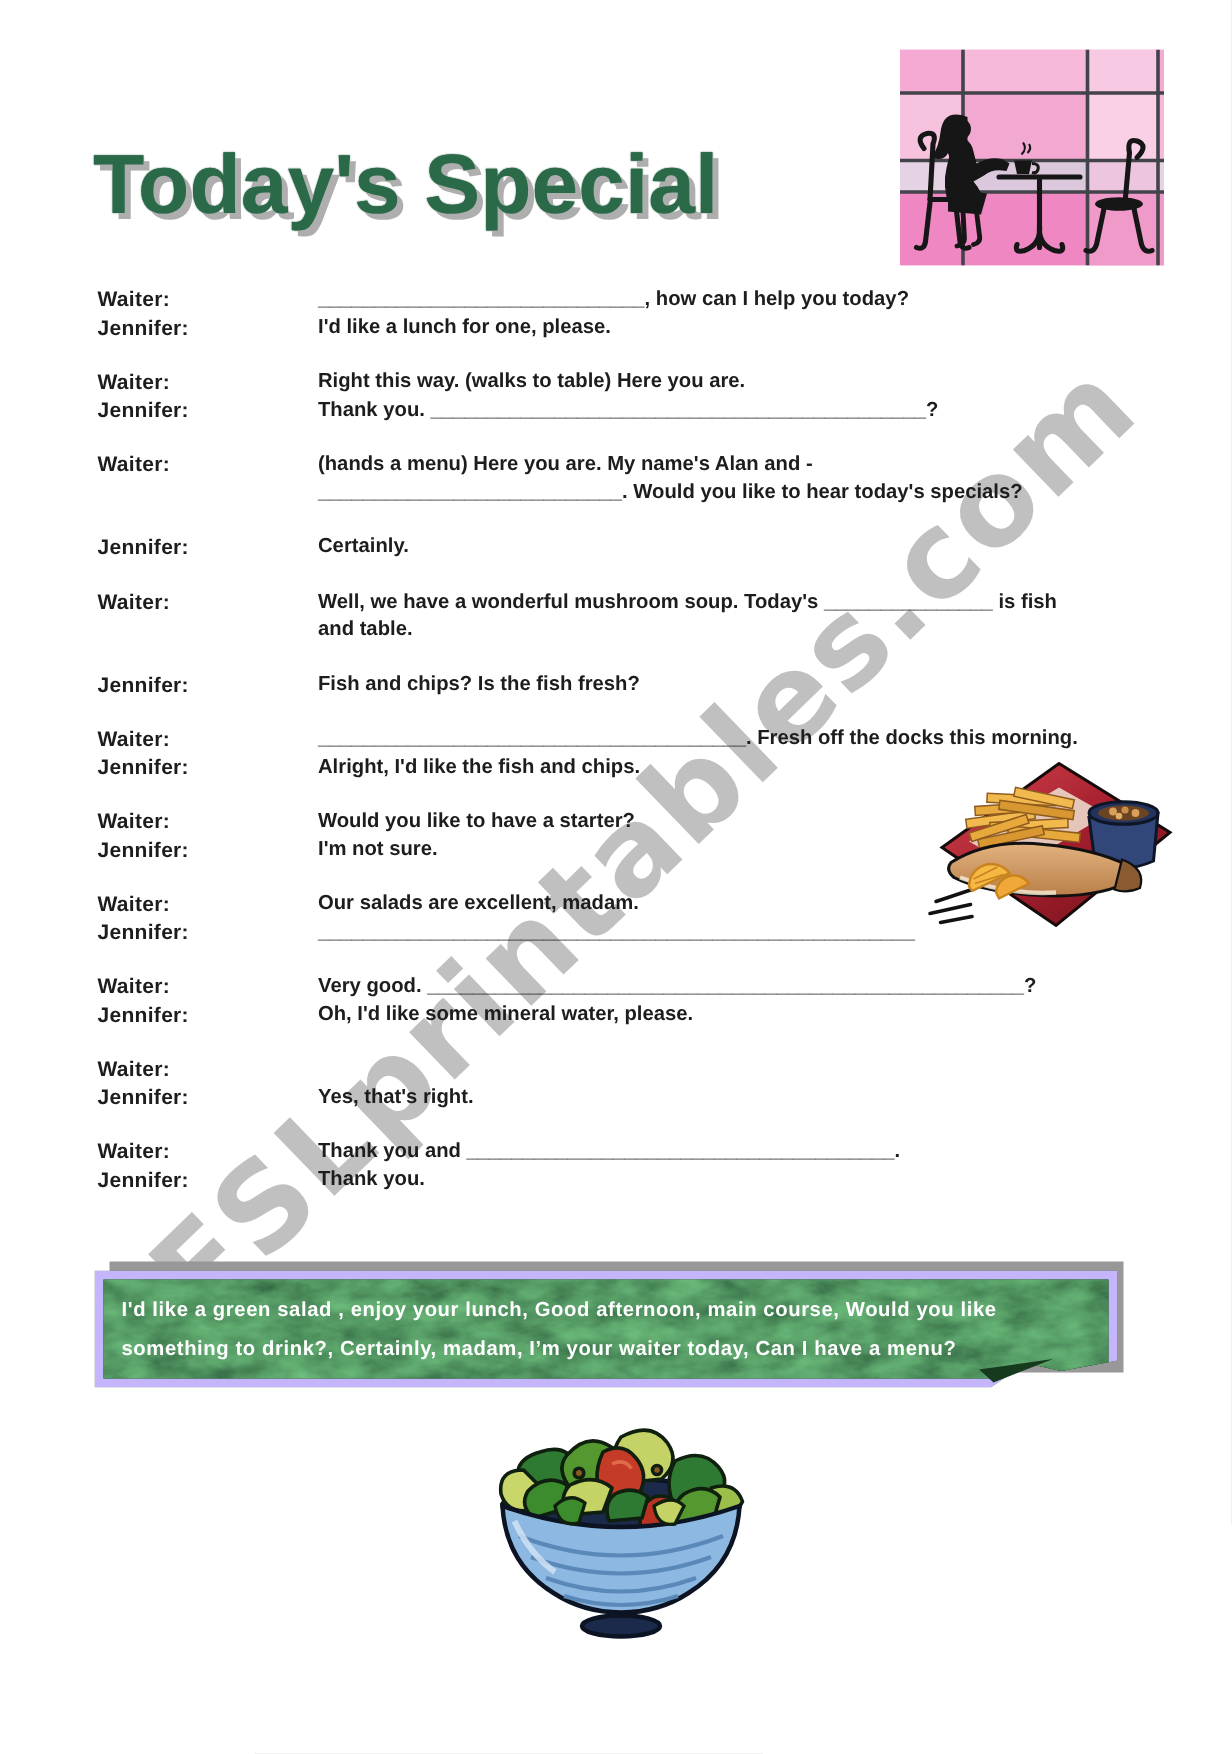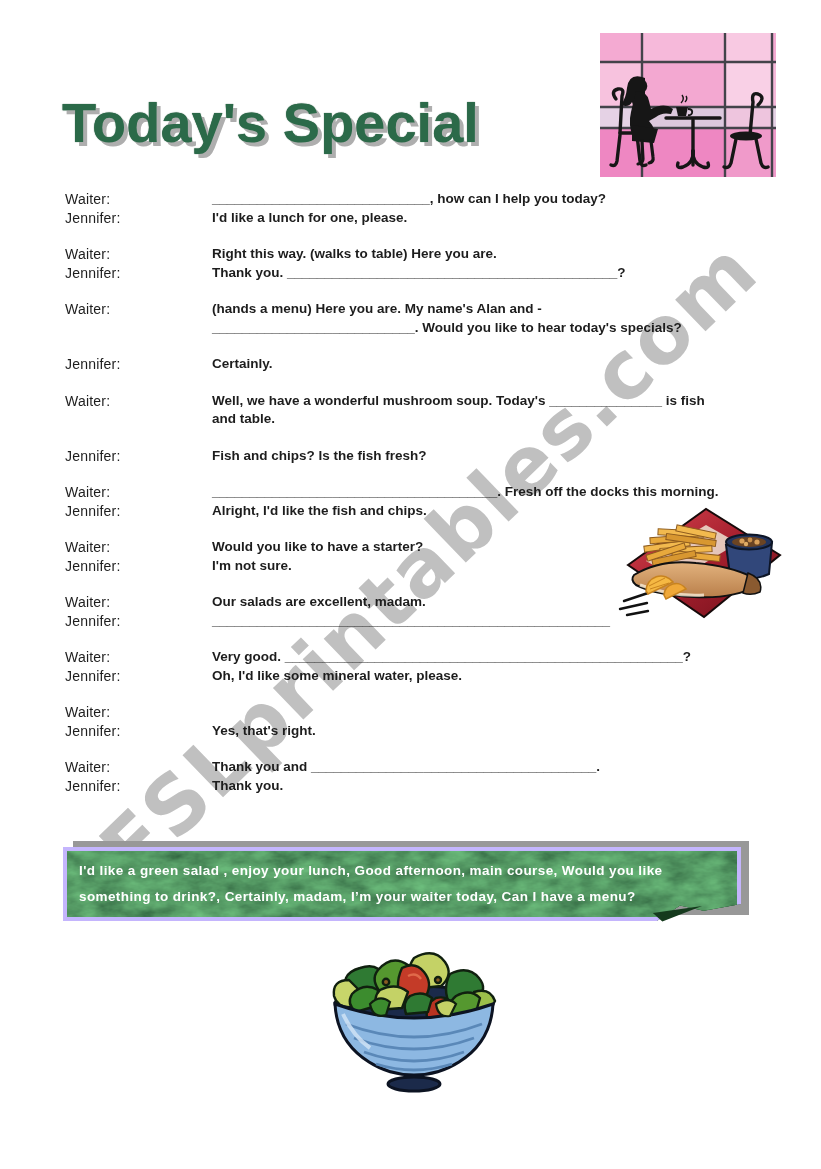--- a/index.html
+++ b/index.html
@@ -11,32 +11,32 @@
     font-family:"DejaVu Sans",sans-serif;font-weight:bold;font-size:80px;letter-spacing:2px;
     color:#c0c0c0;white-space:nowrap;user-select:none;}
   
   .title{position:absolute;left:62px;top:52px;z-index:2;
     font-family:Liberation Sans, sans-serif;font-weight:800;font-size:56px;letter-spacing:0px;
     color:#2b6a49;text-shadow:4px 4px 0 #aeaeae, 0 0 1px #174a2e;}
   
   .dialogue{position:absolute;left:65px;top:190px;width:710px;z-index:2;color:#1d1d1d;}
   .para{margin-bottom:18px;}
   .drow{display:flex;line-height:18.5px;}
-  .speaker{flex:none;width:147px;font-weight:normal;font-size:14px;letter-spacing:.2px;}
+  .speaker{flex:none;width:147px;font-weight:bold;font-size:14px;letter-spacing:.2px;}
   .dtext{font-size:13.5px;white-space:nowrap;font-weight:bold;}
   
   .cafe-img{position:absolute;left:600px;top:33px;width:176px;height:144px;z-index:2;}
   .fish-img{position:absolute;left:616px;top:503px;width:172px;height:120px;z-index:2;}
   .salad-img{position:absolute;left:318px;top:944px;width:192px;height:156px;z-index:2;}
   
   .banner-shadow{position:absolute;left:73px;top:841px;width:676px;height:74px;background:#989898;z-index:2;}
   .banner-fold{position:absolute;left:650px;top:900px;width:56px;height:24px;background:#153a1d;z-index:4;
     clip-path:polygon(5% 54%,93% 25%,22% 90%);}
   .banner{position:absolute;left:63px;top:847px;width:670px;height:66px;z-index:3;
-    border:4px solid #c4b5fd;background:#1d4c2c;
+    border:6px solid #c4b5fd;background:#1d4c2c;
     clip-path:polygon(0 0,100% 0,100% 77%,94.5% 86%,91% 79%,87.6% 100%,0 100%);}
   .banner svg.banner-bg{position:absolute;left:0;top:0;width:100%;height:100%;}
   .banner .bline{position:relative;z-index:1;color:#ffffff;font-weight:bold;font-size:13.5px;
     line-height:26px;padding:0 12px;letter-spacing:.4px;}
   .banner .bline:first-of-type{padding-top:7px;}
 </style>
 </head>
 <body>
 
 <div class="page">

